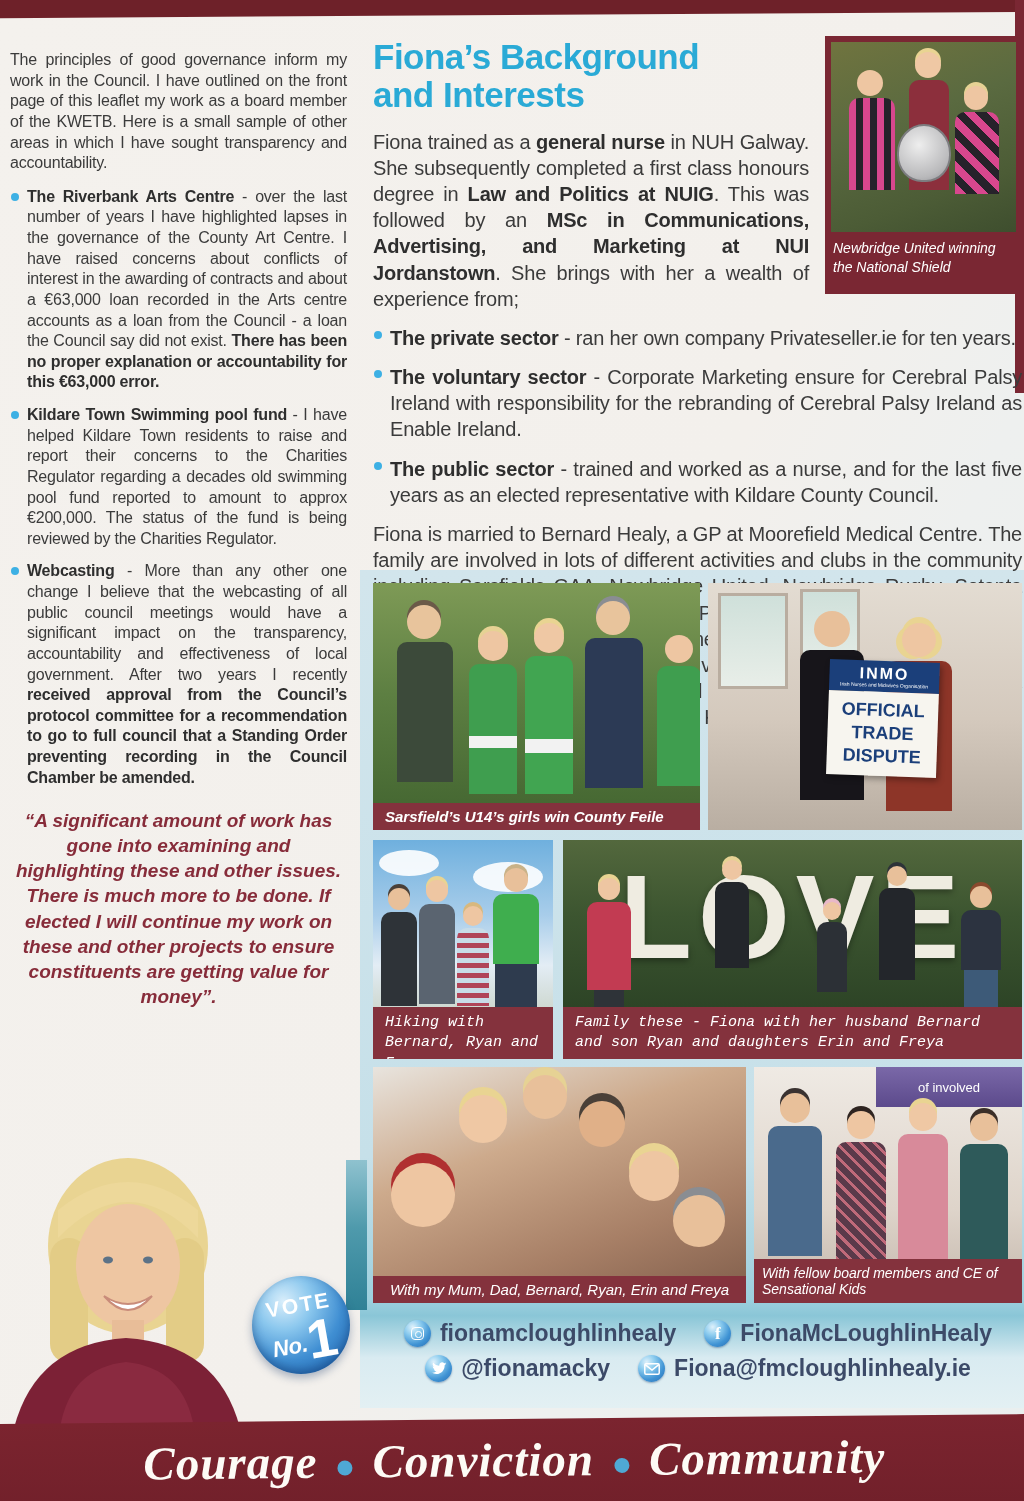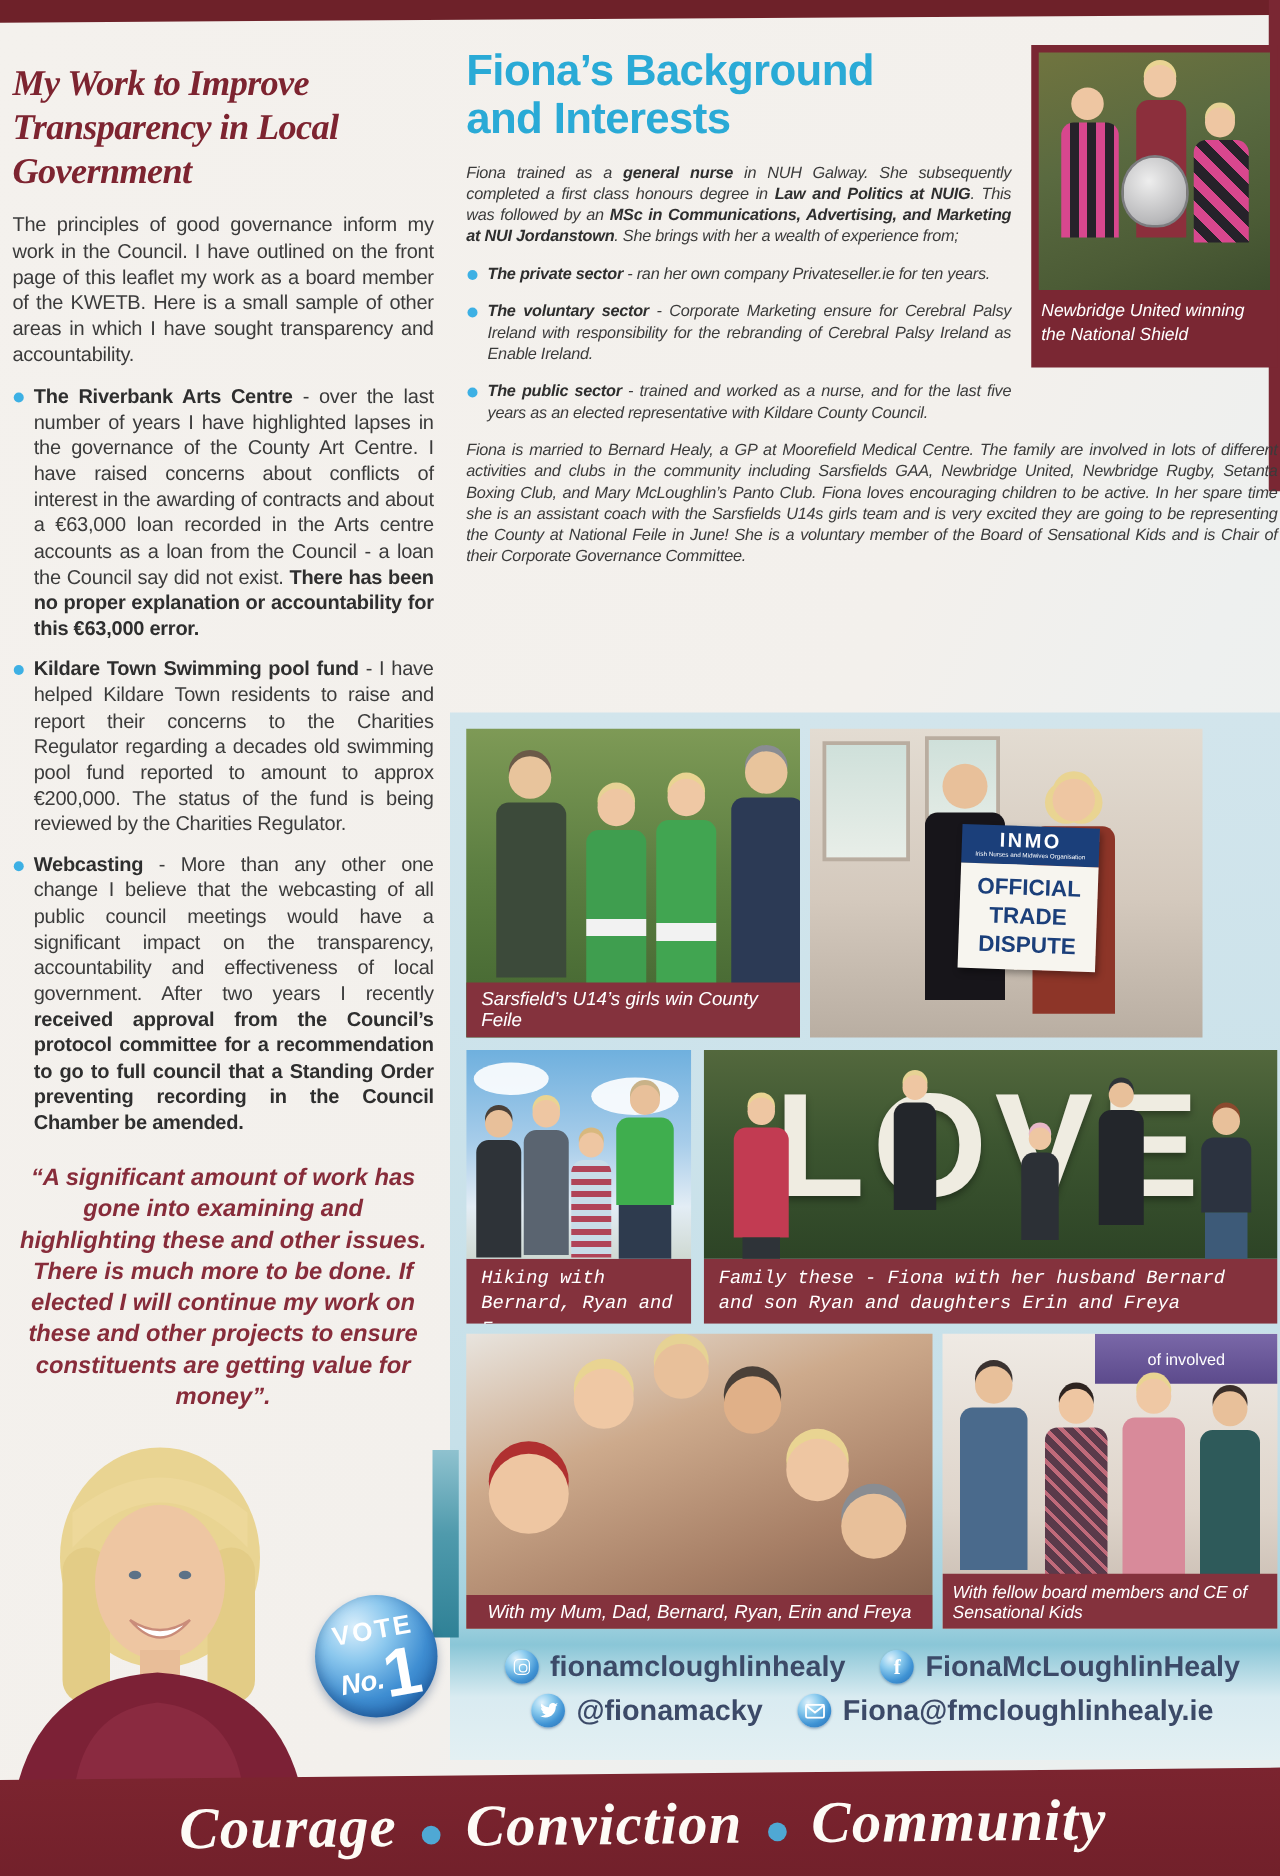--- a/index.html
+++ b/index.html
@@ -46,40 +46,40 @@
     color:#fff; text-align:center;
   }
   .vote-badge .inner { transform:rotate(-10deg); padding-top:17px; }
   .vote-word { font-size:21px; font-weight:bold; letter-spacing:2px; }
   .no-word { font-size:22px; font-weight:bold; font-style:italic; vertical-align:8px; }
   .one-word { font-size:54px; font-weight:bold; line-height:0.9; }
 
   
   .col-right { position:absolute; left:373px; top:36px; width:649px; }
   .col-right h2 { color:#2aaad6; font-size:35px; line-height:1.08; letter-spacing:-0.5px; margin:2px 0 15px; }
-  .rtext { font-size:13px; line-height:1.31; text-align:justify; color:#3b3b3b; letter-spacing:-0.2px;font-style:italic; }
+  .rtext { font-size:20px; line-height:1.31; text-align:justify; color:#3b3b3b; letter-spacing:-0.2px; }
   .col-right p.rintro { margin-bottom:13px; }
   .col-right .bullet { margin-bottom:13px; }
 
   
   .newbridge { float:right; width:197px; height:258px; margin:0 0 10px 16px;
     background:#7a2733; padding:6px 6px 0 6px; }
   .nb-img { position:relative; width:100%; height:190px; overflow:hidden;
     background:linear-gradient(160deg,#70743f 0%,#5a6a40 40%,#4c5c36 75%,#3e4e2e 100%); }
   .nb-cap { height:62px; color:#fff; font-style:italic; font-size:14px; line-height:1.35; padding:7px 2px 0 2px; }
 
   
   .photos { position:absolute; left:373px; top:583px; width:649px; }
   .prow { display:flex; }
   .photo { position:relative; overflow:hidden; background:#888; }
   .cap-overlay { position:absolute; left:0; right:0; bottom:0; background:#84323d; color:#fff;
     font-style:italic; font-size:15px; padding:5px 12px; }
   .cap-block { background:#84323d; color:#fff; font-style:italic; font-size:15px; line-height:1.35; padding:6px 12px;font-family:Liberation Mono, monospace; }
 
-  .p-sarsfields { width:267px; height:247px; background:linear-gradient(180deg,#7e9a56 0%,#5d7f42 45%,#41632f 100%); }
+  .p-sarsfields { width:327px; height:247px; background:linear-gradient(180deg,#7e9a56 0%,#5d7f42 45%,#41632f 100%);font-weight:bold; }
   .p-inmo { width:314px; height:247px; margin-left:8px;
     background:linear-gradient(180deg,#e3dcd2 0%,#d4c9bd 55%,#b9aea2 100%); }
   .p-hiking { width:180px; height:219px; margin-top:10px; display:flex; flex-direction:column; }
   .p-hiking .img { position:relative; flex:1; background:linear-gradient(180deg,#6fb0de 0%,#a8cdea 45%,#e3edf5 75%,#cfd9d2 100%); overflow:hidden; }
   .p-love { flex:1; height:219px; margin:10px 0 0 10px; display:flex; flex-direction:column; }
   .p-love .img { position:relative; flex:1; background:linear-gradient(180deg,#53683d 0%,#3c5530 45%,#2d4426 100%); overflow:hidden; }
   .p-selfie { width:373px; height:236px; margin-top:8px;
     background:linear-gradient(160deg,#e8e4de 0%,#cdaa8c 35%,#a77f66 70%,#7e5c4a 100%); }
   .p-board { width:268px; height:236px; margin:8px 0 0 8px;
     background:linear-gradient(180deg,#efeae4 0%,#ded4ca 60%,#c3b6ab 100%); }
@@ -133,21 +133,20 @@
 </head>
 <body>
 
 <div class="page">
   <div class="top-bar"></div>
   <div class="right-strip"></div>
   <div class="photo-bg"></div>
   <div class="teal-strip"></div>
 
   <div class="col-left">
-    <h1>My Work to Improve Transparency in Local Government</h1>
     <p class="intro body-text">The principles of good governance inform my work in the Council. I have outlined on the front page of this leaflet my work as a board member of the KWETB. Here is a small sample of other areas in which I have sought transparency and accountability.</p>
 
     <div class="bullet body-text">
       <span class="dot"></span>
       <span class="lead">The Riverbank Arts Centre</span><span> - over the last number of years I have highlighted lapses in the governance of the County Art Centre. I have raised concerns about conflicts of interest in the awarding of contracts and about a €63,000 loan recorded in the Arts centre accounts as a loan from the Council - a loan the Council say did not exist. </span><span class="btail">There has been no proper explanation or accountability for this €63,000 error.</span>
     </div>
     <div class="bullet body-text">
       <span class="dot"></span>
       <span class="lead">Kildare Town Swimming pool fund</span><span> - I have helped Kildare Town residents to raise and report their concerns to the Charities Regulator regarding a decades old swimming pool fund reported to amount to approx €200,000. The status of the fund is being reviewed by the Charities Regulator.</span><span class="btail"></span>
     </div>

